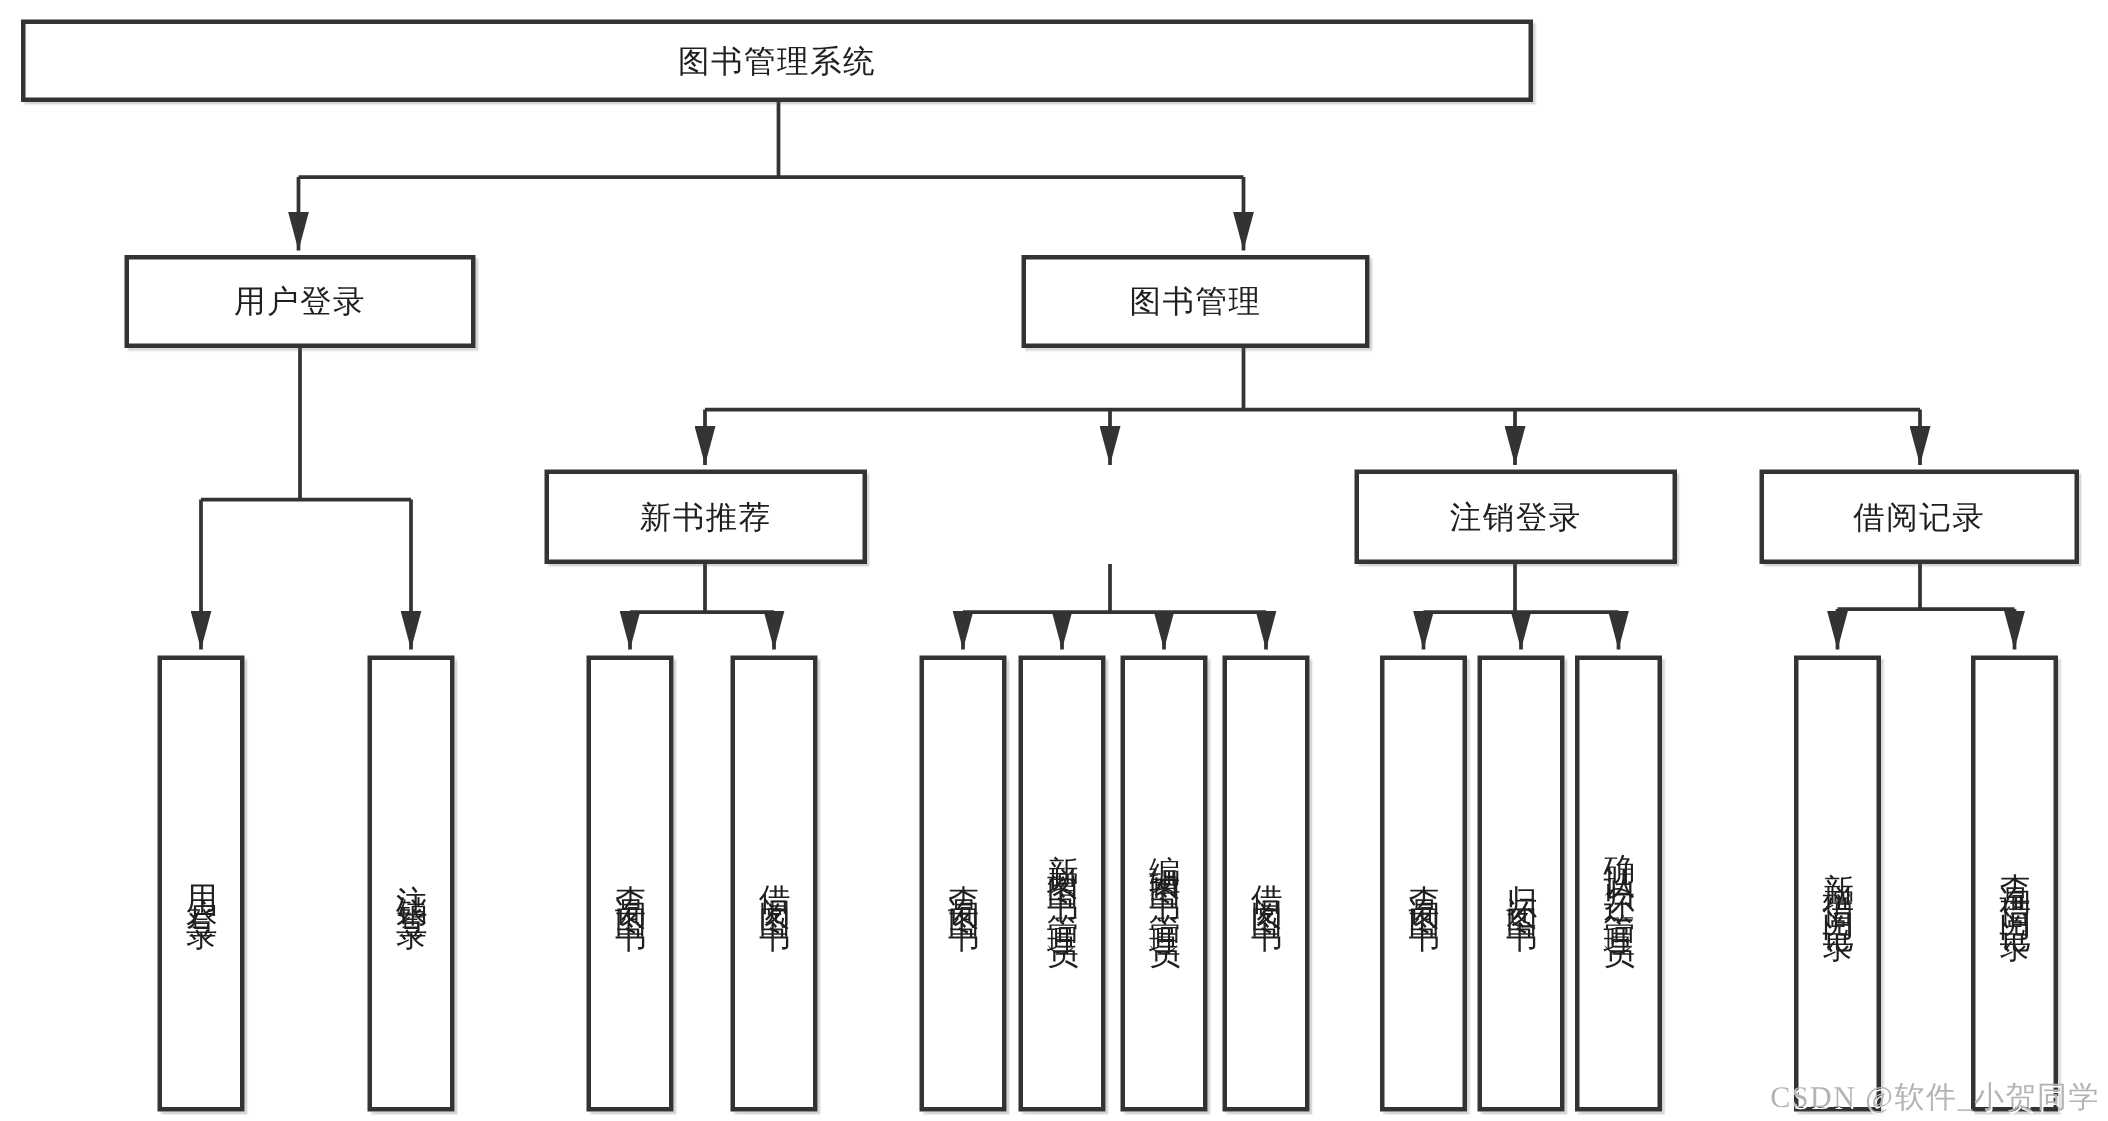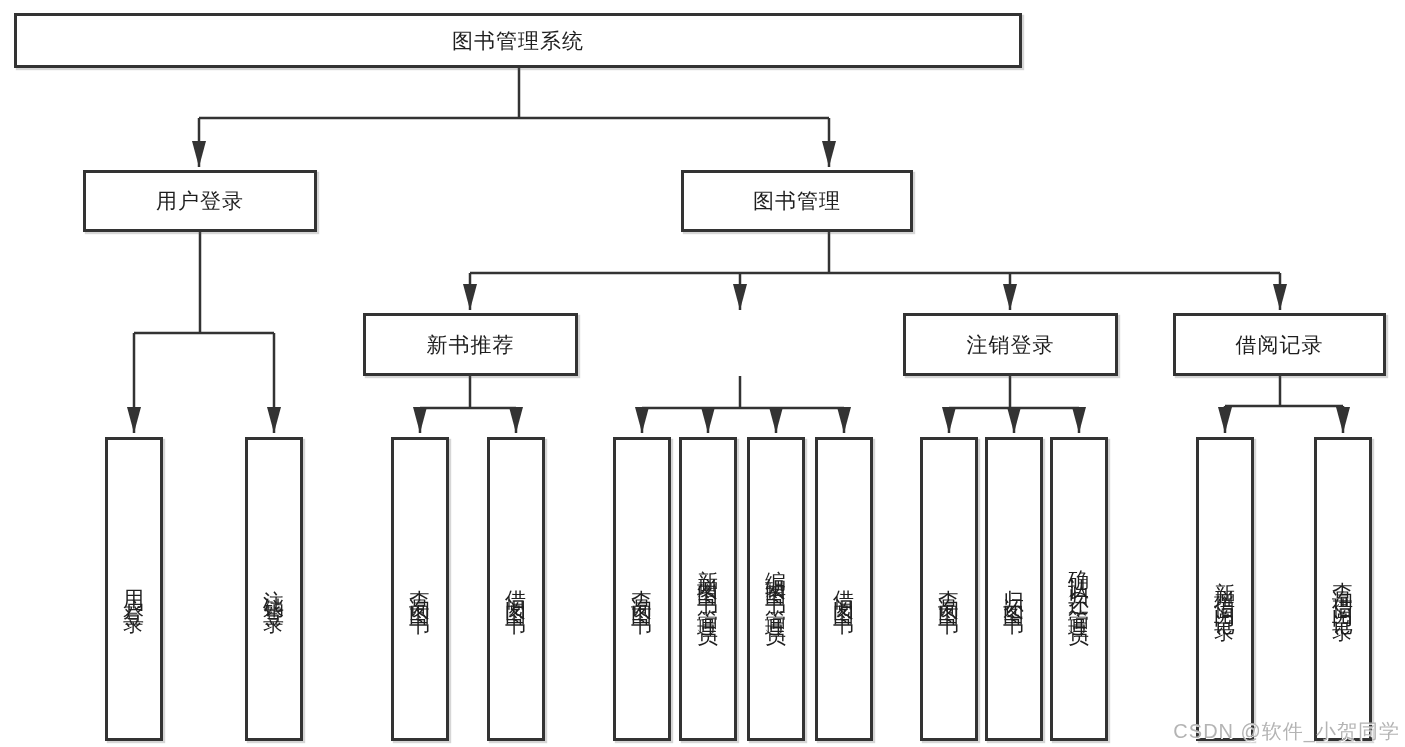--- a/index.html
+++ b/index.html
@@ -14,21 +14,21 @@
     box-shadow:2px 2px 1px rgba(90,90,90,0.25);
   }
   .hbox span{font-size:21px;letter-spacing:1px;white-space:nowrap;}
   .vbox{top:437px;width:58px;height:304px;}
   .vbox span{
     writing-mode:vertical-rl;text-orientation:mixed;
     font-size:21px;letter-spacing:8px;line-height:1;
   }
   .watermark{
     position:absolute;right:5px;bottom:2px;font-size:20px;letter-spacing:1px;
-    color:#b4b4b4;text-shadow:1px 1px 0 #ffffff;white-space:nowrap;z-index:5;
+    color:#b4b4b4;text-shadow:1px 1px 0 #ffffff;white-space:nowrap;z-index:5;font-family:Liberation Serif, serif;
   }
 </style>
 </head>
 <body>
 
 <div class="stage">
 
   <svg width="1405" height="747" viewBox="0 0 1405 747">
     <defs>
       <marker id="arw" viewBox="0 -7 26 14" refX="26" refY="0" markerWidth="10.4" markerHeight="5.6" orient="auto">

